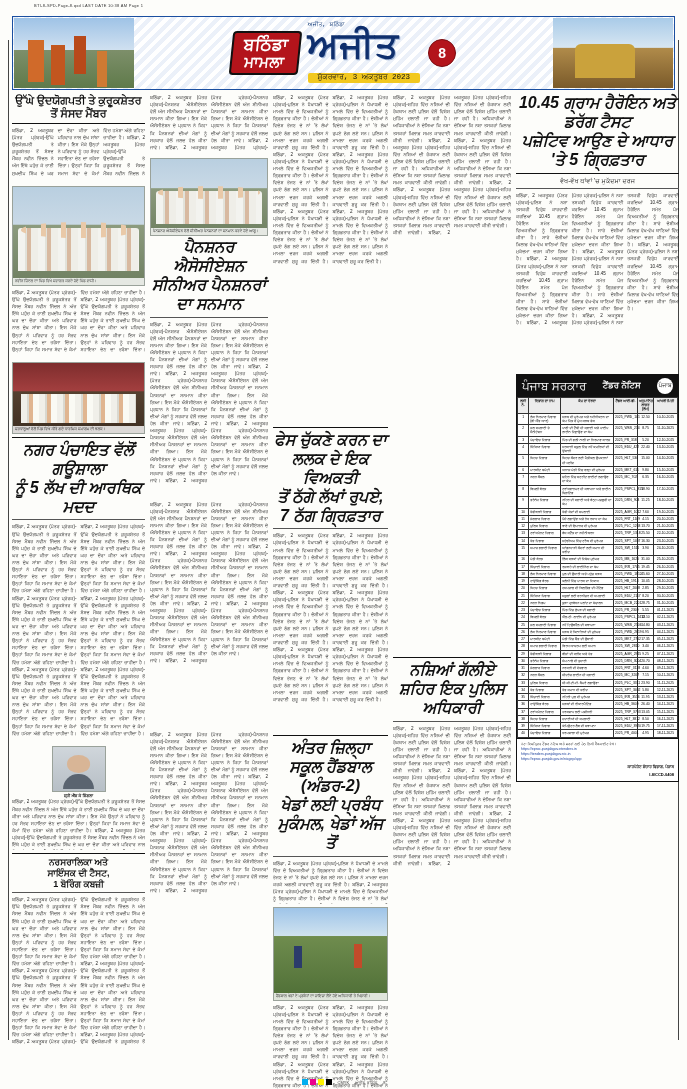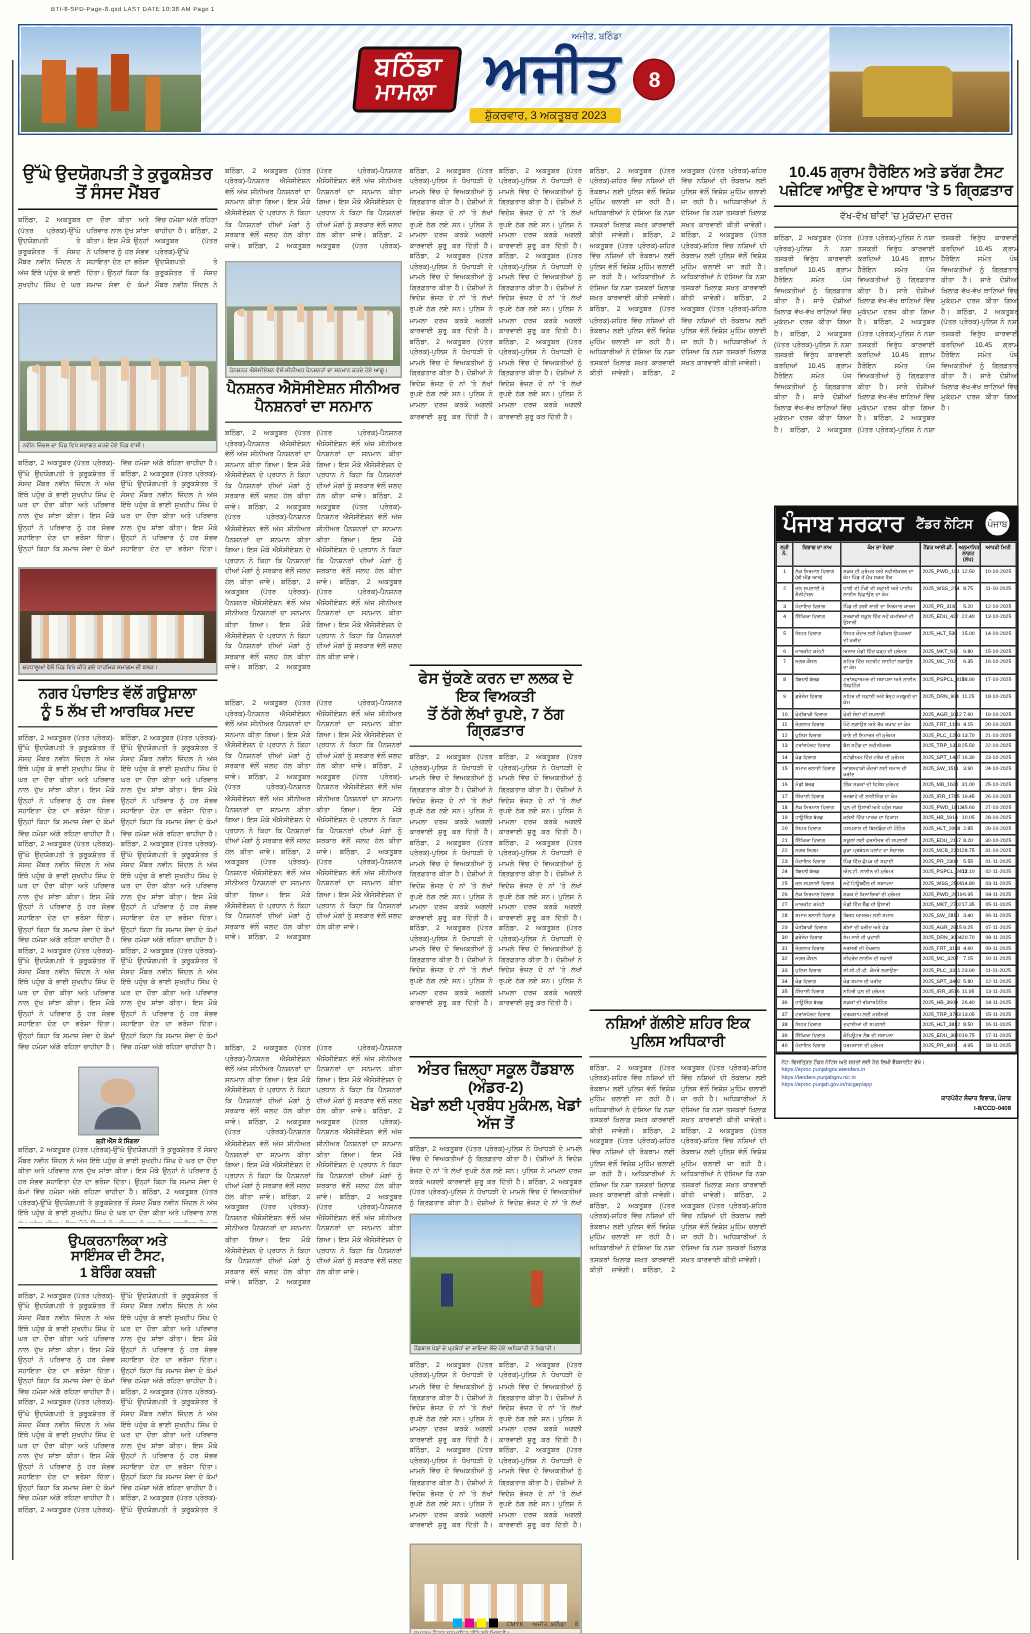--- a/index.html
+++ b/index.html
@@ -22,38 +22,38 @@
     opacity:.85;}
   .mh-photo{position:absolute;top:1px;bottom:1px;width:120px;overflow:hidden;}
   .mh-photo.left{left:1px;background:linear-gradient(180deg,#9fc3e6 0%,#cfe0f0 45%,#7d8f6a 46%,#5f7a4a 100%);}
   .mh-photo.right{right:1px;background:linear-gradient(180deg,#a9cbe8 0%,#d7e6f2 42%,#b08b4a 43%,#7a5a2a 100%);}
   .mh-photo.left:after{content:"";position:absolute;left:14px;bottom:6px;width:16px;height:42px;background:#d06a2a;box-shadow:22px 4px 0 -1px #c2561f,44px -6px 0 -2px #b8491a,66px 8px 0 -3px #cf7a33;}
   .mh-photo.right:after{content:"";position:absolute;left:22px;bottom:10px;width:60px;height:34px;background:#caa23c;border-radius:6px 6px 0 0;box-shadow:0 -12px 0 -14px #e0b94f;}
   .mh-center{position:absolute;left:122px;right:122px;top:0;bottom:0;display:flex;align-items:center;justify-content:center;gap:8px;}
   .logo-box{background:#b3141b;color:#fff;border:2px solid #111;border-radius:4px;padding:3px 10px;text-align:center;line-height:1.05;transform:skewX(-6deg);}
   .logo-box span{display:block;font-weight:bold;font-size:17px;letter-spacing:.5px;}
   .logo-box span.l2{font-size:15px;}
-  .ajit-wrap{text-align:right;line-height:1.05;}
+  .ajit-wrap{text-align:left;line-height:1.05;font-family:Liberation Mono, monospace;}
   .ajit-sup{font-size:6px;color:#123a78;margin-bottom:1px;}
   .ajit{font-size:36px;font-weight:bold;color:#0f2f6d;letter-spacing:1px;text-shadow:1px 1px 0 #9fb4d6;}
   .ajit-date{font-size:7.5px;color:#111;margin-top:2px;background:#f2c81e;display:inline-block;padding:1px 10px;border-radius:2px;}
   .page-badge{width:26px;height:26px;border-radius:50%;background:#b3141b;color:#fff;font-size:14px;font-weight:bold;display:flex;align-items:center;justify-content:center;border:1px solid #7a0c10;}
 
   
-  .cols{display:flex;gap:5px;margin-top:20px;height:970px;}
+  .cols{display:flex;gap:5px;margin-top:4px;height:970px;}
   .col{flex:1 1 0;min-width:0;}
   .col.c1{flex:0 0 133px;}
   .col.c2{flex:0 0 118px;}
   .col.c3{flex:0 0 115px;}
   .col.c4{flex:0 0 118px;}
   .col.c5{flex:0 0 163px;}
 
   .hl{font-weight:bold;color:#111;line-height:1.18;text-align:center;}
   .hl.h1{font-size:11px;}
-  .hl.h2{font-size:10px;}
+  .hl.h2{font-size:16px;font-style:italic;}
   .hl.h3{font-size:9px;}
   .rule{border-top:1px solid #111;margin:3px 0;}
   .rule.thin{border-top:.5px solid #555;}
   .kicker{font-size:6.5px;text-align:center;color:#222;}
 
   .body-txt{font-size:4.6px;line-height:1.55;text-align:justify;color:#1b1b1b;
     word-spacing:.4px;}
   .twocol{column-count:2;column-gap:4px;}
   .threecol{column-count:3;column-gap:4px;}
 
@@ -76,21 +76,21 @@
   .ph-stage:before{content:"";position:absolute;left:6%;right:6%;bottom:14%;height:42%;
     background:repeating-linear-gradient(90deg,#f0efe9 0 6px,#d9d8d0 6px 8px,#e0b590 8px 12px,#fafaf4 12px 18px);}
   .ph-portrait{background:linear-gradient(180deg,#d0d6db 0%,#b7bfc6 100%);}
   .ph-portrait:before{content:"";position:absolute;left:50%;top:18%;transform:translateX(-50%);width:46%;height:40%;border-radius:50%;background:#d8b596;}
   .ph-portrait:after{content:"";position:absolute;left:20%;right:20%;bottom:6%;height:34%;border-radius:16px 16px 0 0;background:#5a6470;}
 
   
   .tender{border:1px solid #111;background:#fff;}
   .tender-head{display:flex;align-items:center;justify-content:space-between;
     background:#111;color:#fff;padding:3px 5px;}
-  .tender-head .t-ttl{font-size:15px;font-weight:bold;}
+  .tender-head .t-ttl{font-size:12px;font-weight:normal;}
   .tender-head .t-sub{font-size:8.5px;font-weight:bold;}
   .t-emblem{width:16px;height:16px;border-radius:50%;background:#fff;color:#111;font-size:6px;display:flex;align-items:center;justify-content:center;}
   table.tt{border-collapse:collapse;width:100%;table-layout:fixed;}
   table.tt th,table.tt td{border:.5px solid #333;font-size:3.4px;line-height:1.25;padding:1px;vertical-align:top;}
   table.tt th{background:#ececec;font-weight:bold;text-align:center;font-size:3.5px;}
   table.tt td.c{text-align:center;}
   .tender-foot{font-size:3.6px;padding:3px 4px;line-height:1.45;border-top:1px solid #111;}
   .tender-foot .url{color:#1b3f9b;}
   .tender-foot .cc{text-align:right;font-weight:bold;font-size:4px;margin-top:2px;}
 
@@ -143,21 +143,21 @@
         </div>
         <div class="rule"></div>
         <div class="hl h2">ਨਗਰ ਪੰਚਾਇਤ ਵੱਲੋਂ ਗਊਸ਼ਾਲਾ</div>
         <div class="hl h2">ਨੂੰ 5 ਲੱਖ ਦੀ ਆਰਥਿਕ ਮਦਦ</div>
         <div class="rule thin"></div>
         <div class="body-txt twocol" style="height:220px;overflow:hidden">ਬਠਿੰਡਾ, 2 ਅਕਤੂਬਰ (ਪੱਤਰ ਪ੍ਰੇਰਕ)-ਉੱਘੇ ਉਦਯੋਗਪਤੀ ਤੇ ਕੁਰੂਕਸ਼ੇਤਰ ਤੋਂ ਸੰਸਦ ਮੈਂਬਰ ਨਵੀਨ ਜਿੰਦਲ ਨੇ ਅੱਜ ਇੱਥੇ ਪਹੁੰਚ ਕੇ ਭਾਈ ਸੁਖਦੀਪ ਸਿੰਘ ਦੇ ਘਰ ਦਾ ਦੌਰਾ ਕੀਤਾ ਅਤੇ ਪਰਿਵਾਰ ਨਾਲ ਦੁੱਖ ਸਾਂਝਾ ਕੀਤਾ। ਇਸ ਮੌਕੇ ਉਨ੍ਹਾਂ ਨੇ ਪਰਿਵਾਰ ਨੂੰ ਹਰ ਸੰਭਵ ਸਹਾਇਤਾ ਦੇਣ ਦਾ ਭਰੋਸਾ ਦਿੱਤਾ। ਉਨ੍ਹਾਂ ਕਿਹਾ ਕਿ ਸਮਾਜ ਸੇਵਾ ਦੇ ਕੰਮਾਂ ਵਿੱਚ ਹਮੇਸ਼ਾ ਅੱਗੇ ਰਹਿਣਾ ਚਾਹੀਦਾ ਹੈ। ਬਠਿੰਡਾ, 2 ਅਕਤੂਬਰ (ਪੱਤਰ ਪ੍ਰੇਰਕ)-ਉੱਘੇ ਉਦਯੋਗਪਤੀ ਤੇ ਕੁਰੂਕਸ਼ੇਤਰ ਤੋਂ ਸੰਸਦ ਮੈਂਬਰ ਨਵੀਨ ਜਿੰਦਲ ਨੇ ਅੱਜ ਇੱਥੇ ਪਹੁੰਚ ਕੇ ਭਾਈ ਸੁਖਦੀਪ ਸਿੰਘ ਦੇ ਘਰ ਦਾ ਦੌਰਾ ਕੀਤਾ ਅਤੇ ਪਰਿਵਾਰ ਨਾਲ ਦੁੱਖ ਸਾਂਝਾ ਕੀਤਾ। ਇਸ ਮੌਕੇ ਉਨ੍ਹਾਂ ਨੇ ਪਰਿਵਾਰ ਨੂੰ ਹਰ ਸੰਭਵ ਸਹਾਇਤਾ ਦੇਣ ਦਾ ਭਰੋਸਾ ਦਿੱਤਾ। ਉਨ੍ਹਾਂ ਕਿਹਾ ਕਿ ਸਮਾਜ ਸੇਵਾ ਦੇ ਕੰਮਾਂ ਵਿੱਚ ਹਮੇਸ਼ਾ ਅੱਗੇ ਰਹਿਣਾ ਚਾਹੀਦਾ ਹੈ। ਬਠਿੰਡਾ, 2 ਅਕਤੂਬਰ (ਪੱਤਰ ਪ੍ਰੇਰਕ)-ਉੱਘੇ ਉਦਯੋਗਪਤੀ ਤੇ ਕੁਰੂਕਸ਼ੇਤਰ ਤੋਂ ਸੰਸਦ ਮੈਂਬਰ ਨਵੀਨ ਜਿੰਦਲ ਨੇ ਅੱਜ ਇੱਥੇ ਪਹੁੰਚ ਕੇ ਭਾਈ ਸੁਖਦੀਪ ਸਿੰਘ ਦੇ ਘਰ ਦਾ ਦੌਰਾ ਕੀਤਾ ਅਤੇ ਪਰਿਵਾਰ ਨਾਲ ਦੁੱਖ ਸਾਂਝਾ ਕੀਤਾ। ਇਸ ਮੌਕੇ ਉਨ੍ਹਾਂ ਨੇ ਪਰਿਵਾਰ ਨੂੰ ਹਰ ਸੰਭਵ ਸਹਾਇਤਾ ਦੇਣ ਦਾ ਭਰੋਸਾ ਦਿੱਤਾ। ਉਨ੍ਹਾਂ ਕਿਹਾ ਕਿ ਸਮਾਜ ਸੇਵਾ ਦੇ ਕੰਮਾਂ ਵਿੱਚ ਹਮੇਸ਼ਾ ਅੱਗੇ ਰਹਿਣਾ ਚਾਹੀਦਾ ਹੈ। ਬਠਿੰਡਾ, 2 ਅਕਤੂਬਰ (ਪੱਤਰ ਪ੍ਰੇਰਕ)-ਉੱਘੇ ਉਦਯੋਗਪਤੀ ਤੇ ਕੁਰੂਕਸ਼ੇਤਰ ਤੋਂ ਸੰਸਦ ਮੈਂਬਰ ਨਵੀਨ ਜਿੰਦਲ ਨੇ ਅੱਜ ਇੱਥੇ ਪਹੁੰਚ ਕੇ ਭਾਈ ਸੁਖਦੀਪ ਸਿੰਘ ਦੇ ਘਰ ਦਾ ਦੌਰਾ ਕੀਤਾ ਅਤੇ ਪਰਿਵਾਰ ਨਾਲ ਦੁੱਖ ਸਾਂਝਾ ਕੀਤਾ। ਇਸ ਮੌਕੇ ਉਨ੍ਹਾਂ ਨੇ ਪਰਿਵਾਰ ਨੂੰ ਹਰ ਸੰਭਵ ਸਹਾਇਤਾ ਦੇਣ ਦਾ ਭਰੋਸਾ ਦਿੱਤਾ। ਉਨ੍ਹਾਂ ਕਿਹਾ ਕਿ ਸਮਾਜ ਸੇਵਾ ਦੇ ਕੰਮਾਂ ਵਿੱਚ ਹਮੇਸ਼ਾ ਅੱਗੇ ਰਹਿਣਾ ਚਾਹੀਦਾ ਹੈ। ਬਠਿੰਡਾ, 2 ਅਕਤੂਬਰ (ਪੱਤਰ ਪ੍ਰੇਰਕ)-ਉੱਘੇ ਉਦਯੋਗਪਤੀ ਤੇ ਕੁਰੂਕਸ਼ੇਤਰ ਤੋਂ ਸੰਸਦ ਮੈਂਬਰ ਨਵੀਨ ਜਿੰਦਲ ਨੇ ਅੱਜ ਇੱਥੇ ਪਹੁੰਚ ਕੇ ਭਾਈ ਸੁਖਦੀਪ ਸਿੰਘ ਦੇ ਘਰ ਦਾ ਦੌਰਾ ਕੀਤਾ ਅਤੇ ਪਰਿਵਾਰ ਨਾਲ ਦੁੱਖ ਸਾਂਝਾ ਕੀਤਾ। ਇਸ ਮੌਕੇ ਉਨ੍ਹਾਂ ਨੇ ਪਰਿਵਾਰ ਨੂੰ ਹਰ ਸੰਭਵ ਸਹਾਇਤਾ ਦੇਣ ਦਾ ਭਰੋਸਾ ਦਿੱਤਾ। ਉਨ੍ਹਾਂ ਕਿਹਾ ਕਿ ਸਮਾਜ ਸੇਵਾ ਦੇ ਕੰਮਾਂ ਵਿੱਚ ਹਮੇਸ਼ਾ ਅੱਗੇ ਰਹਿਣਾ ਚਾਹੀਦਾ ਹੈ। ਬਠਿੰਡਾ, 2 ਅਕਤੂਬਰ (ਪੱਤਰ ਪ੍ਰੇਰਕ)-ਉੱਘੇ ਉਦਯੋਗਪਤੀ ਤੇ ਕੁਰੂਕਸ਼ੇਤਰ ਤੋਂ ਸੰਸਦ ਮੈਂਬਰ ਨਵੀਨ ਜਿੰਦਲ ਨੇ ਅੱਜ ਇੱਥੇ ਪਹੁੰਚ ਕੇ ਭਾਈ ਸੁਖਦੀਪ ਸਿੰਘ ਦੇ ਘਰ ਦਾ ਦੌਰਾ ਕੀਤਾ ਅਤੇ ਪਰਿਵਾਰ ਨਾਲ ਦੁੱਖ ਸਾਂਝਾ ਕੀਤਾ। ਇਸ ਮੌਕੇ ਉਨ੍ਹਾਂ ਨੇ ਪਰਿਵਾਰ ਨੂੰ ਹਰ ਸੰਭਵ ਸਹਾਇਤਾ ਦੇਣ ਦਾ ਭਰੋਸਾ ਦਿੱਤਾ। ਉਨ੍ਹਾਂ ਕਿਹਾ ਕਿ ਸਮਾਜ ਸੇਵਾ ਦੇ ਕੰਮਾਂ ਵਿੱਚ ਹਮੇਸ਼ਾ ਅੱਗੇ ਰਹਿਣਾ ਚਾਹੀਦਾ ਹੈ। </div>
         <div class="photo ph-portrait" style="height:44px;width:52px;margin:3px auto 1px"></div>
         <div class="byline">ਸ਼੍ਰੀ ਐੱਸ ਕੇ ਸਿੰਗਲਾ</div>
         <div class="body-txt" style="height:52px;overflow:hidden">ਬਠਿੰਡਾ, 2 ਅਕਤੂਬਰ (ਪੱਤਰ ਪ੍ਰੇਰਕ)-ਉੱਘੇ ਉਦਯੋਗਪਤੀ ਤੇ ਕੁਰੂਕਸ਼ੇਤਰ ਤੋਂ ਸੰਸਦ ਮੈਂਬਰ ਨਵੀਨ ਜਿੰਦਲ ਨੇ ਅੱਜ ਇੱਥੇ ਪਹੁੰਚ ਕੇ ਭਾਈ ਸੁਖਦੀਪ ਸਿੰਘ ਦੇ ਘਰ ਦਾ ਦੌਰਾ ਕੀਤਾ ਅਤੇ ਪਰਿਵਾਰ ਨਾਲ ਦੁੱਖ ਸਾਂਝਾ ਕੀਤਾ। ਇਸ ਮੌਕੇ ਉਨ੍ਹਾਂ ਨੇ ਪਰਿਵਾਰ ਨੂੰ ਹਰ ਸੰਭਵ ਸਹਾਇਤਾ ਦੇਣ ਦਾ ਭਰੋਸਾ ਦਿੱਤਾ। ਉਨ੍ਹਾਂ ਕਿਹਾ ਕਿ ਸਮਾਜ ਸੇਵਾ ਦੇ ਕੰਮਾਂ ਵਿੱਚ ਹਮੇਸ਼ਾ ਅੱਗੇ ਰਹਿਣਾ ਚਾਹੀਦਾ ਹੈ। ਬਠਿੰਡਾ, 2 ਅਕਤੂਬਰ (ਪੱਤਰ ਪ੍ਰੇਰਕ)-ਉੱਘੇ ਉਦਯੋਗਪਤੀ ਤੇ ਕੁਰੂਕਸ਼ੇਤਰ ਤੋਂ ਸੰਸਦ ਮੈਂਬਰ ਨਵੀਨ ਜਿੰਦਲ ਨੇ ਅੱਜ ਇੱਥੇ ਪਹੁੰਚ ਕੇ ਭਾਈ ਸੁਖਦੀਪ ਸਿੰਘ ਦੇ ਘਰ ਦਾ ਦੌਰਾ ਕੀਤਾ ਅਤੇ ਪਰਿਵਾਰ ਨਾਲ ਦੁੱਖ ਸਾਂਝਾ ਕੀਤਾ। ਇਸ ਮੌਕੇ ਉਨ੍ਹਾਂ ਨੇ ਪਰਿਵਾਰ ਨੂੰ ਹਰ ਸੰਭਵ ਸਹਾਇਤਾ ਦੇਣ ਦਾ ਭਰੋਸਾ ਦਿੱਤਾ। ਉਨ੍ਹਾਂ ਕਿਹਾ ਕਿ ਸਮਾਜ ਸੇਵਾ ਦੇ ਕੰਮਾਂ ਵਿੱਚ ਹਮੇਸ਼ਾ ਅੱਗੇ ਰਹਿਣਾ ਚਾਹੀਦਾ ਹੈ। ਬਠਿੰਡਾ, 2 ਅਕਤੂਬਰ (ਪੱਤਰ ਪ੍ਰੇਰਕ)-ਉੱਘੇ ਉਦਯੋਗਪਤੀ ਤੇ ਕੁਰੂਕਸ਼ੇਤਰ ਤੋਂ ਸੰਸਦ ਮੈਂਬਰ ਨਵੀਨ ਜਿੰਦਲ ਨੇ ਅੱਜ ਇੱਥੇ ਪਹੁੰਚ ਕੇ ਭਾਈ ਸੁਖਦੀਪ ਸਿੰਘ ਦੇ ਘਰ ਦਾ ਦੌਰਾ ਕੀਤਾ ਅਤੇ ਪਰਿਵਾਰ ਨਾਲ ਦੁੱਖ ਸਾਂਝਾ ਕੀਤਾ। ਇਸ ਮੌਕੇ ਉਨ੍ਹਾਂ ਨੇ ਪਰਿਵਾਰ ਨੂੰ ਹਰ ਸੰਭਵ ਸਹਾਇਤਾ ਦੇਣ ਦਾ ਭਰੋਸਾ ਦਿੱਤਾ। ਉਨ੍ਹਾਂ ਕਿਹਾ ਕਿ ਸਮਾਜ ਸੇਵਾ ਦੇ ਕੰਮਾਂ ਵਿੱਚ ਹਮੇਸ਼ਾ ਅੱਗੇ ਰਹਿਣਾ ਚਾਹੀਦਾ ਹੈ। ਬਠਿੰਡਾ, 2 ਅਕਤੂਬਰ (ਪੱਤਰ ਪ੍ਰੇਰਕ)-ਉੱਘੇ ਉਦਯੋਗਪਤੀ ਤੇ ਕੁਰੂਕਸ਼ੇਤਰ ਤੋਂ ਸੰਸਦ ਮੈਂਬਰ ਨਵੀਨ ਜਿੰਦਲ ਨੇ ਅੱਜ ਇੱਥੇ ਪਹੁੰਚ ਕੇ ਭਾਈ ਸੁਖਦੀਪ ਸਿੰਘ ਦੇ ਘਰ ਦਾ ਦੌਰਾ ਕੀਤਾ ਅਤੇ ਪਰਿਵਾਰ ਨਾਲ ਦੁੱਖ ਸਾਂਝਾ ਕੀਤਾ। ਇਸ ਮੌਕੇ ਉਨ੍ਹਾਂ ਨੇ ਪਰਿਵਾਰ ਨੂੰ ਹਰ ਸੰਭਵ ਸਹਾਇਤਾ ਦੇਣ ਦਾ ਭਰੋਸਾ ਦਿੱਤਾ। ਉਨ੍ਹਾਂ ਕਿਹਾ ਕਿ ਸਮਾਜ ਸੇਵਾ ਦੇ ਕੰਮਾਂ ਵਿੱਚ ਹਮੇਸ਼ਾ ਅੱਗੇ ਰਹਿਣਾ ਚਾਹੀਦਾ ਹੈ। ਬਠਿੰਡਾ, 2 ਅਕਤੂਬਰ (ਪੱਤਰ ਪ੍ਰੇਰਕ)-ਉੱਘੇ ਉਦਯੋਗਪਤੀ ਤੇ ਕੁਰੂਕਸ਼ੇਤਰ ਤੋਂ ਸੰਸਦ ਮੈਂਬਰ ਨਵੀਨ ਜਿੰਦਲ ਨੇ ਅੱਜ ਇੱਥੇ ਪਹੁੰਚ ਕੇ ਭਾਈ ਸੁਖਦੀਪ ਸਿੰਘ ਦੇ ਘਰ ਦਾ ਦੌਰਾ ਕੀਤਾ ਅਤੇ ਪਰਿਵਾਰ ਨਾਲ ਦੁੱਖ ਸਾਂਝਾ ਕੀਤਾ। ਇਸ ਮੌਕੇ ਉਨ੍ਹਾਂ ਨੇ ਪਰਿਵਾਰ ਨੂੰ ਹਰ ਸੰਭਵ ਸਹਾਇਤਾ ਦੇਣ ਦਾ ਭਰੋਸਾ ਦਿੱਤਾ। ਉਨ੍ਹਾਂ ਕਿਹਾ ਕਿ ਸਮਾਜ ਸੇਵਾ ਦੇ ਕੰਮਾਂ ਵਿੱਚ ਹਮੇਸ਼ਾ ਅੱਗੇ ਰਹਿਣਾ ਚਾਹੀਦਾ ਹੈ। ਬਠਿੰਡਾ, 2 ਅਕਤੂਬਰ (ਪੱਤਰ ਪ੍ਰੇਰਕ)-ਉੱਘੇ ਉਦਯੋਗਪਤੀ ਤੇ ਕੁਰੂਕਸ਼ੇਤਰ ਤੋਂ ਸੰਸਦ ਮੈਂਬਰ ਨਵੀਨ ਜਿੰਦਲ ਨੇ ਅੱਜ ਇੱਥੇ ਪਹੁੰਚ ਕੇ ਭਾਈ ਸੁਖਦੀਪ ਸਿੰਘ ਦੇ ਘਰ ਦਾ ਦੌਰਾ ਕੀਤਾ ਅਤੇ ਪਰਿਵਾਰ ਨਾਲ ਦੁੱਖ ਸਾਂਝਾ ਕੀਤਾ। ਇਸ ਮੌਕੇ ਉਨ੍ਹਾਂ ਨੇ ਪਰਿਵਾਰ ਨੂੰ ਹਰ ਸੰਭਵ ਸਹਾਇਤਾ ਦੇਣ ਦਾ ਭਰੋਸਾ ਦਿੱਤਾ। ਉਨ੍ਹਾਂ ਕਿਹਾ ਕਿ ਸਮਾਜ ਸੇਵਾ ਦੇ ਕੰਮਾਂ ਵਿੱਚ ਹਮੇਸ਼ਾ ਅੱਗੇ ਰਹਿਣਾ ਚਾਹੀਦਾ ਹੈ। </div>
         <div class="rule"></div>
-        <div class="hl h3">ਉਪਕਰਨਾਲਿਕਾ ਅਤੇ</div>
+        <div class="hl h3">ਨਰਸਰਾਲਿਕਾ ਅਤੇ</div>
         <div class="hl h3">ਸਾਇੰਸਕ ਦੀ ਟੈਸਟ,</div>
         <div class="hl h3">1 ਬੋਰਿੰਗ ਕਬਜ਼ੀ</div>
         <div class="rule thin"></div>
         <div class="body-txt twocol" style="height:150px;overflow:hidden">ਬਠਿੰਡਾ, 2 ਅਕਤੂਬਰ (ਪੱਤਰ ਪ੍ਰੇਰਕ)-ਉੱਘੇ ਉਦਯੋਗਪਤੀ ਤੇ ਕੁਰੂਕਸ਼ੇਤਰ ਤੋਂ ਸੰਸਦ ਮੈਂਬਰ ਨਵੀਨ ਜਿੰਦਲ ਨੇ ਅੱਜ ਇੱਥੇ ਪਹੁੰਚ ਕੇ ਭਾਈ ਸੁਖਦੀਪ ਸਿੰਘ ਦੇ ਘਰ ਦਾ ਦੌਰਾ ਕੀਤਾ ਅਤੇ ਪਰਿਵਾਰ ਨਾਲ ਦੁੱਖ ਸਾਂਝਾ ਕੀਤਾ। ਇਸ ਮੌਕੇ ਉਨ੍ਹਾਂ ਨੇ ਪਰਿਵਾਰ ਨੂੰ ਹਰ ਸੰਭਵ ਸਹਾਇਤਾ ਦੇਣ ਦਾ ਭਰੋਸਾ ਦਿੱਤਾ। ਉਨ੍ਹਾਂ ਕਿਹਾ ਕਿ ਸਮਾਜ ਸੇਵਾ ਦੇ ਕੰਮਾਂ ਵਿੱਚ ਹਮੇਸ਼ਾ ਅੱਗੇ ਰਹਿਣਾ ਚਾਹੀਦਾ ਹੈ। ਬਠਿੰਡਾ, 2 ਅਕਤੂਬਰ (ਪੱਤਰ ਪ੍ਰੇਰਕ)-ਉੱਘੇ ਉਦਯੋਗਪਤੀ ਤੇ ਕੁਰੂਕਸ਼ੇਤਰ ਤੋਂ ਸੰਸਦ ਮੈਂਬਰ ਨਵੀਨ ਜਿੰਦਲ ਨੇ ਅੱਜ ਇੱਥੇ ਪਹੁੰਚ ਕੇ ਭਾਈ ਸੁਖਦੀਪ ਸਿੰਘ ਦੇ ਘਰ ਦਾ ਦੌਰਾ ਕੀਤਾ ਅਤੇ ਪਰਿਵਾਰ ਨਾਲ ਦੁੱਖ ਸਾਂਝਾ ਕੀਤਾ। ਇਸ ਮੌਕੇ ਉਨ੍ਹਾਂ ਨੇ ਪਰਿਵਾਰ ਨੂੰ ਹਰ ਸੰਭਵ ਸਹਾਇਤਾ ਦੇਣ ਦਾ ਭਰੋਸਾ ਦਿੱਤਾ। ਉਨ੍ਹਾਂ ਕਿਹਾ ਕਿ ਸਮਾਜ ਸੇਵਾ ਦੇ ਕੰਮਾਂ ਵਿੱਚ ਹਮੇਸ਼ਾ ਅੱਗੇ ਰਹਿਣਾ ਚਾਹੀਦਾ ਹੈ। ਬਠਿੰਡਾ, 2 ਅਕਤੂਬਰ (ਪੱਤਰ ਪ੍ਰੇਰਕ)-ਉੱਘੇ ਉਦਯੋਗਪਤੀ ਤੇ ਕੁਰੂਕਸ਼ੇਤਰ ਤੋਂ ਸੰਸਦ ਮੈਂਬਰ ਨਵੀਨ ਜਿੰਦਲ ਨੇ ਅੱਜ ਇੱਥੇ ਪਹੁੰਚ ਕੇ ਭਾਈ ਸੁਖਦੀਪ ਸਿੰਘ ਦੇ ਘਰ ਦਾ ਦੌਰਾ ਕੀਤਾ ਅਤੇ ਪਰਿਵਾਰ ਨਾਲ ਦੁੱਖ ਸਾਂਝਾ ਕੀਤਾ। ਇਸ ਮੌਕੇ ਉਨ੍ਹਾਂ ਨੇ ਪਰਿਵਾਰ ਨੂੰ ਹਰ ਸੰਭਵ ਸਹਾਇਤਾ ਦੇਣ ਦਾ ਭਰੋਸਾ ਦਿੱਤਾ। ਉਨ੍ਹਾਂ ਕਿਹਾ ਕਿ ਸਮਾਜ ਸੇਵਾ ਦੇ ਕੰਮਾਂ ਵਿੱਚ ਹਮੇਸ਼ਾ ਅੱਗੇ ਰਹਿਣਾ ਚਾਹੀਦਾ ਹੈ। ਬਠਿੰਡਾ, 2 ਅਕਤੂਬਰ (ਪੱਤਰ ਪ੍ਰੇਰਕ)-ਉੱਘੇ ਉਦਯੋਗਪਤੀ ਤੇ ਕੁਰੂਕਸ਼ੇਤਰ ਤੋਂ ਸੰਸਦ ਮੈਂਬਰ ਨਵੀਨ ਜਿੰਦਲ ਨੇ ਅੱਜ ਇੱਥੇ ਪਹੁੰਚ ਕੇ ਭਾਈ ਸੁਖਦੀਪ ਸਿੰਘ ਦੇ ਘਰ ਦਾ ਦੌਰਾ ਕੀਤਾ ਅਤੇ ਪਰਿਵਾਰ ਨਾਲ ਦੁੱਖ ਸਾਂਝਾ ਕੀਤਾ। ਇਸ ਮੌਕੇ ਉਨ੍ਹਾਂ ਨੇ ਪਰਿਵਾਰ ਨੂੰ ਹਰ ਸੰਭਵ ਸਹਾਇਤਾ ਦੇਣ ਦਾ ਭਰੋਸਾ ਦਿੱਤਾ। ਉਨ੍ਹਾਂ ਕਿਹਾ ਕਿ ਸਮਾਜ ਸੇਵਾ ਦੇ ਕੰਮਾਂ ਵਿੱਚ ਹਮੇਸ਼ਾ ਅੱਗੇ ਰਹਿਣਾ ਚਾਹੀਦਾ ਹੈ। ਬਠਿੰਡਾ, 2 ਅਕਤੂਬਰ (ਪੱਤਰ ਪ੍ਰੇਰਕ)-ਉੱਘੇ ਉਦਯੋਗਪਤੀ ਤੇ ਕੁਰੂਕਸ਼ੇਤਰ ਤੋਂ ਸੰਸਦ ਮੈਂਬਰ ਨਵੀਨ ਜਿੰਦਲ ਨੇ ਅੱਜ ਇੱਥੇ ਪਹੁੰਚ ਕੇ ਭਾਈ ਸੁਖਦੀਪ ਸਿੰਘ ਦੇ ਘਰ ਦਾ ਦੌਰਾ ਕੀਤਾ ਅਤੇ ਪਰਿਵਾਰ ਨਾਲ ਦੁੱਖ ਸਾਂਝਾ ਕੀਤਾ। ਇਸ ਮੌਕੇ ਉਨ੍ਹਾਂ ਨੇ ਪਰਿਵਾਰ ਨੂੰ ਹਰ ਸੰਭਵ ਸਹਾਇਤਾ ਦੇਣ ਦਾ ਭਰੋਸਾ ਦਿੱਤਾ। ਉਨ੍ਹਾਂ ਕਿਹਾ ਕਿ ਸਮਾਜ ਸੇਵਾ ਦੇ ਕੰਮਾਂ ਵਿੱਚ ਹਮੇਸ਼ਾ ਅੱਗੇ ਰਹਿਣਾ ਚਾਹੀਦਾ ਹੈ। ਬਠਿੰਡਾ, 2 ਅਕਤੂਬਰ (ਪੱਤਰ ਪ੍ਰੇਰਕ)-ਉੱਘੇ ਉਦਯੋਗਪਤੀ ਤੇ ਕੁਰੂਕਸ਼ੇਤਰ ਤੋਂ ਸੰਸਦ ਮੈਂਬਰ ਨਵੀਨ ਜਿੰਦਲ ਨੇ ਅੱਜ ਇੱਥੇ ਪਹੁੰਚ ਕੇ ਭਾਈ ਸੁਖਦੀਪ ਸਿੰਘ ਦੇ ਘਰ ਦਾ ਦੌਰਾ ਕੀਤਾ ਅਤੇ ਪਰਿਵਾਰ ਨਾਲ ਦੁੱਖ ਸਾਂਝਾ ਕੀਤਾ। ਇਸ ਮੌਕੇ ਉਨ੍ਹਾਂ ਨੇ ਪਰਿਵਾਰ ਨੂੰ ਹਰ ਸੰਭਵ ਸਹਾਇਤਾ ਦੇਣ ਦਾ ਭਰੋਸਾ ਦਿੱਤਾ। ਉਨ੍ਹਾਂ ਕਿਹਾ ਕਿ ਸਮਾਜ ਸੇਵਾ ਦੇ ਕੰਮਾਂ ਵਿੱਚ ਹਮੇਸ਼ਾ ਅੱਗੇ ਰਹਿਣਾ ਚਾਹੀਦਾ ਹੈ। </div>
       </div>
 
       <div class="col c2">
         <div class="body-txt twocol" style="height:62px;overflow:hidden">ਬਠਿੰਡਾ, 2 ਅਕਤੂਬਰ (ਪੱਤਰ ਪ੍ਰੇਰਕ)-ਪੈਨਸ਼ਨਰ ਐਸੋਸੀਏਸ਼ਨ ਵੱਲੋਂ ਅੱਜ ਸੀਨੀਅਰ ਪੈਨਸ਼ਨਰਾਂ ਦਾ ਸਨਮਾਨ ਕੀਤਾ ਗਿਆ। ਇਸ ਮੌਕੇ ਐਸੋਸੀਏਸ਼ਨ ਦੇ ਪ੍ਰਧਾਨ ਨੇ ਕਿਹਾ ਕਿ ਪੈਨਸ਼ਨਰਾਂ ਦੀਆਂ ਮੰਗਾਂ ਨੂੰ ਸਰਕਾਰ ਵੱਲੋਂ ਜਲਦ ਹੱਲ ਕੀਤਾ ਜਾਵੇ। ਬਠਿੰਡਾ, 2 ਅਕਤੂਬਰ (ਪੱਤਰ ਪ੍ਰੇਰਕ)-ਪੈਨਸ਼ਨਰ ਐਸੋਸੀਏਸ਼ਨ ਵੱਲੋਂ ਅੱਜ ਸੀਨੀਅਰ ਪੈਨਸ਼ਨਰਾਂ ਦਾ ਸਨਮਾਨ ਕੀਤਾ ਗਿਆ। ਇਸ ਮੌਕੇ ਐਸੋਸੀਏਸ਼ਨ ਦੇ ਪ੍ਰਧਾਨ ਨੇ ਕਿਹਾ ਕਿ ਪੈਨਸ਼ਨਰਾਂ ਦੀਆਂ ਮੰਗਾਂ ਨੂੰ ਸਰਕਾਰ ਵੱਲੋਂ ਜਲਦ ਹੱਲ ਕੀਤਾ ਜਾਵੇ। ਬਠਿੰਡਾ, 2 ਅਕਤੂਬਰ (ਪੱਤਰ ਪ੍ਰੇਰਕ)-ਪੈਨਸ਼ਨਰ ਐਸੋਸੀਏਸ਼ਨ ਵੱਲੋਂ ਅੱਜ ਸੀਨੀਅਰ ਪੈਨਸ਼ਨਰਾਂ ਦਾ ਸਨਮਾਨ ਕੀਤਾ ਗਿਆ। ਇਸ ਮੌਕੇ ਐਸੋਸੀਏਸ਼ਨ ਦੇ ਪ੍ਰਧਾਨ ਨੇ ਕਿਹਾ ਕਿ ਪੈਨਸ਼ਨਰਾਂ ਦੀਆਂ ਮੰਗਾਂ ਨੂੰ ਸਰਕਾਰ ਵੱਲੋਂ ਜਲਦ ਹੱਲ ਕੀਤਾ ਜਾਵੇ। ਬਠਿੰਡਾ, 2 ਅਕਤੂਬਰ (ਪੱਤਰ ਪ੍ਰੇਰਕ)-ਪੈਨਸ਼ਨਰ ਐਸੋਸੀਏਸ਼ਨ ਵੱਲੋਂ ਅੱਜ ਸੀਨੀਅਰ ਪੈਨਸ਼ਨਰਾਂ ਦਾ ਸਨਮਾਨ ਕੀਤਾ ਗਿਆ। ਇਸ ਮੌਕੇ ਐਸੋਸੀਏਸ਼ਨ ਦੇ ਪ੍ਰਧਾਨ ਨੇ ਕਿਹਾ ਕਿ ਪੈਨਸ਼ਨਰਾਂ ਦੀਆਂ ਮੰਗਾਂ ਨੂੰ ਸਰਕਾਰ ਵੱਲੋਂ ਜਲਦ ਹੱਲ ਕੀਤਾ ਜਾਵੇ। ਬਠਿੰਡਾ, 2 ਅਕਤੂਬਰ (ਪੱਤਰ ਪ੍ਰੇਰਕ)-ਪੈਨਸ਼ਨਰ ਐਸੋਸੀਏਸ਼ਨ ਵੱਲੋਂ ਅੱਜ ਸੀਨੀਅਰ ਪੈਨਸ਼ਨਰਾਂ ਦਾ ਸਨਮਾਨ ਕੀਤਾ ਗਿਆ। ਇਸ ਮੌਕੇ ਐਸੋਸੀਏਸ਼ਨ ਦੇ ਪ੍ਰਧਾਨ ਨੇ ਕਿਹਾ ਕਿ ਪੈਨਸ਼ਨਰਾਂ ਦੀਆਂ ਮੰਗਾਂ ਨੂੰ ਸਰਕਾਰ ਵੱਲੋਂ ਜਲਦ ਹੱਲ ਕੀਤਾ ਜਾਵੇ। ਬਠਿੰਡਾ, 2 ਅਕਤੂਬਰ (ਪੱਤਰ ਪ੍ਰੇਰਕ)-ਪੈਨਸ਼ਨਰ ਐਸੋਸੀਏਸ਼ਨ ਵੱਲੋਂ ਅੱਜ ਸੀਨੀਅਰ ਪੈਨਸ਼ਨਰਾਂ ਦਾ ਸਨਮਾਨ ਕੀਤਾ ਗਿਆ। ਇਸ ਮੌਕੇ ਐਸੋਸੀਏਸ਼ਨ ਦੇ ਪ੍ਰਧਾਨ ਨੇ ਕਿਹਾ ਕਿ ਪੈਨਸ਼ਨਰਾਂ ਦੀਆਂ ਮੰਗਾਂ ਨੂੰ ਸਰਕਾਰ ਵੱਲੋਂ ਜਲਦ ਹੱਲ ਕੀਤਾ ਜਾਵੇ। </div>
         <div class="photo ph-group" style="height:76px;margin:2px 0">
           <div class="cap">ਪੈਨਸ਼ਨਰ ਐਸੋਸੀਏਸ਼ਨ ਵੱਲੋਂ ਸੀਨੀਅਰ ਪੈਨਸ਼ਨਰਾਂ ਦਾ ਸਨਮਾਨ ਕਰਦੇ ਹੋਏ ਆਗੂ।</div>

